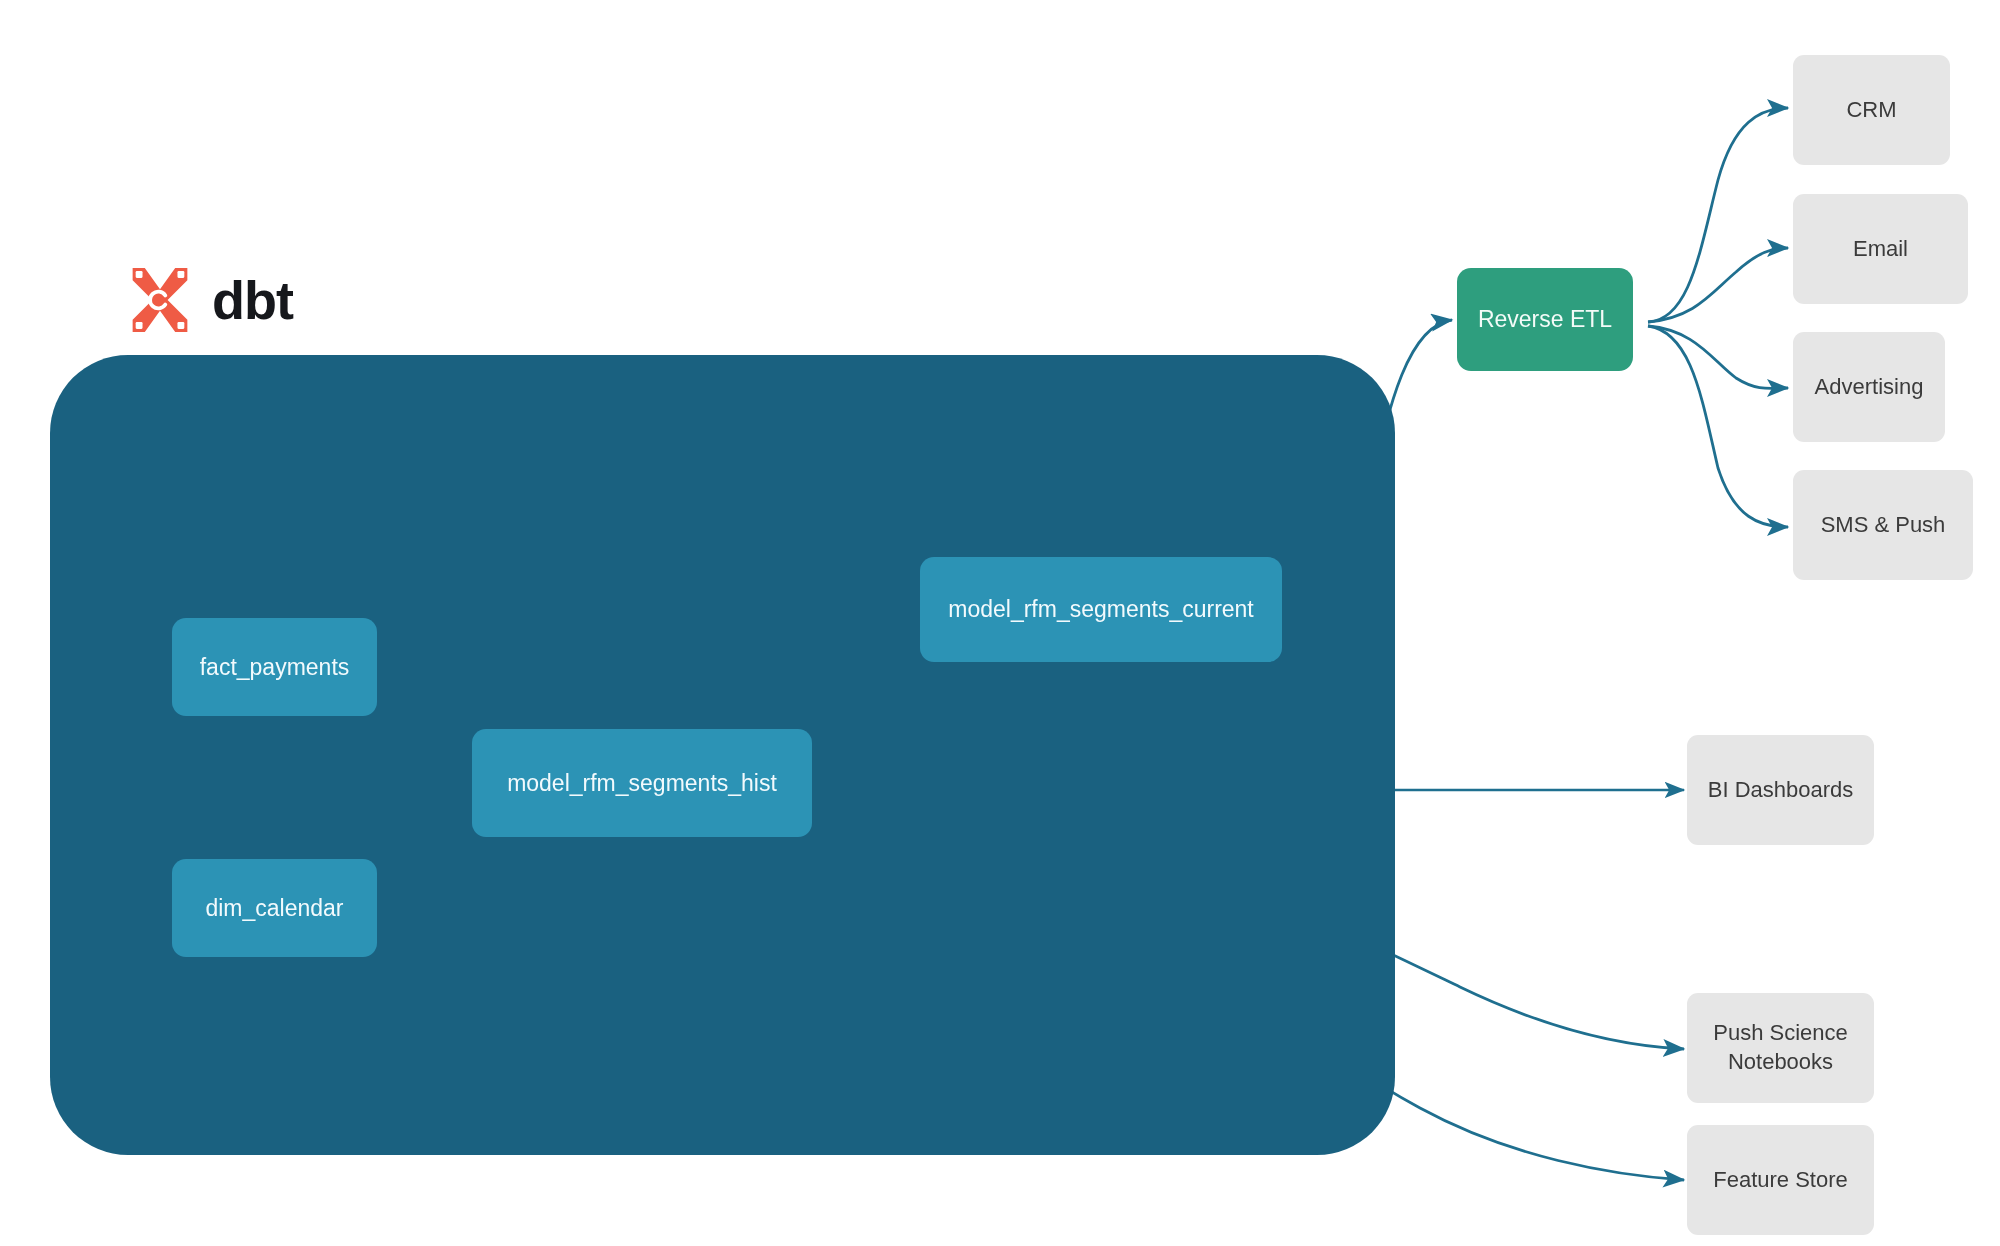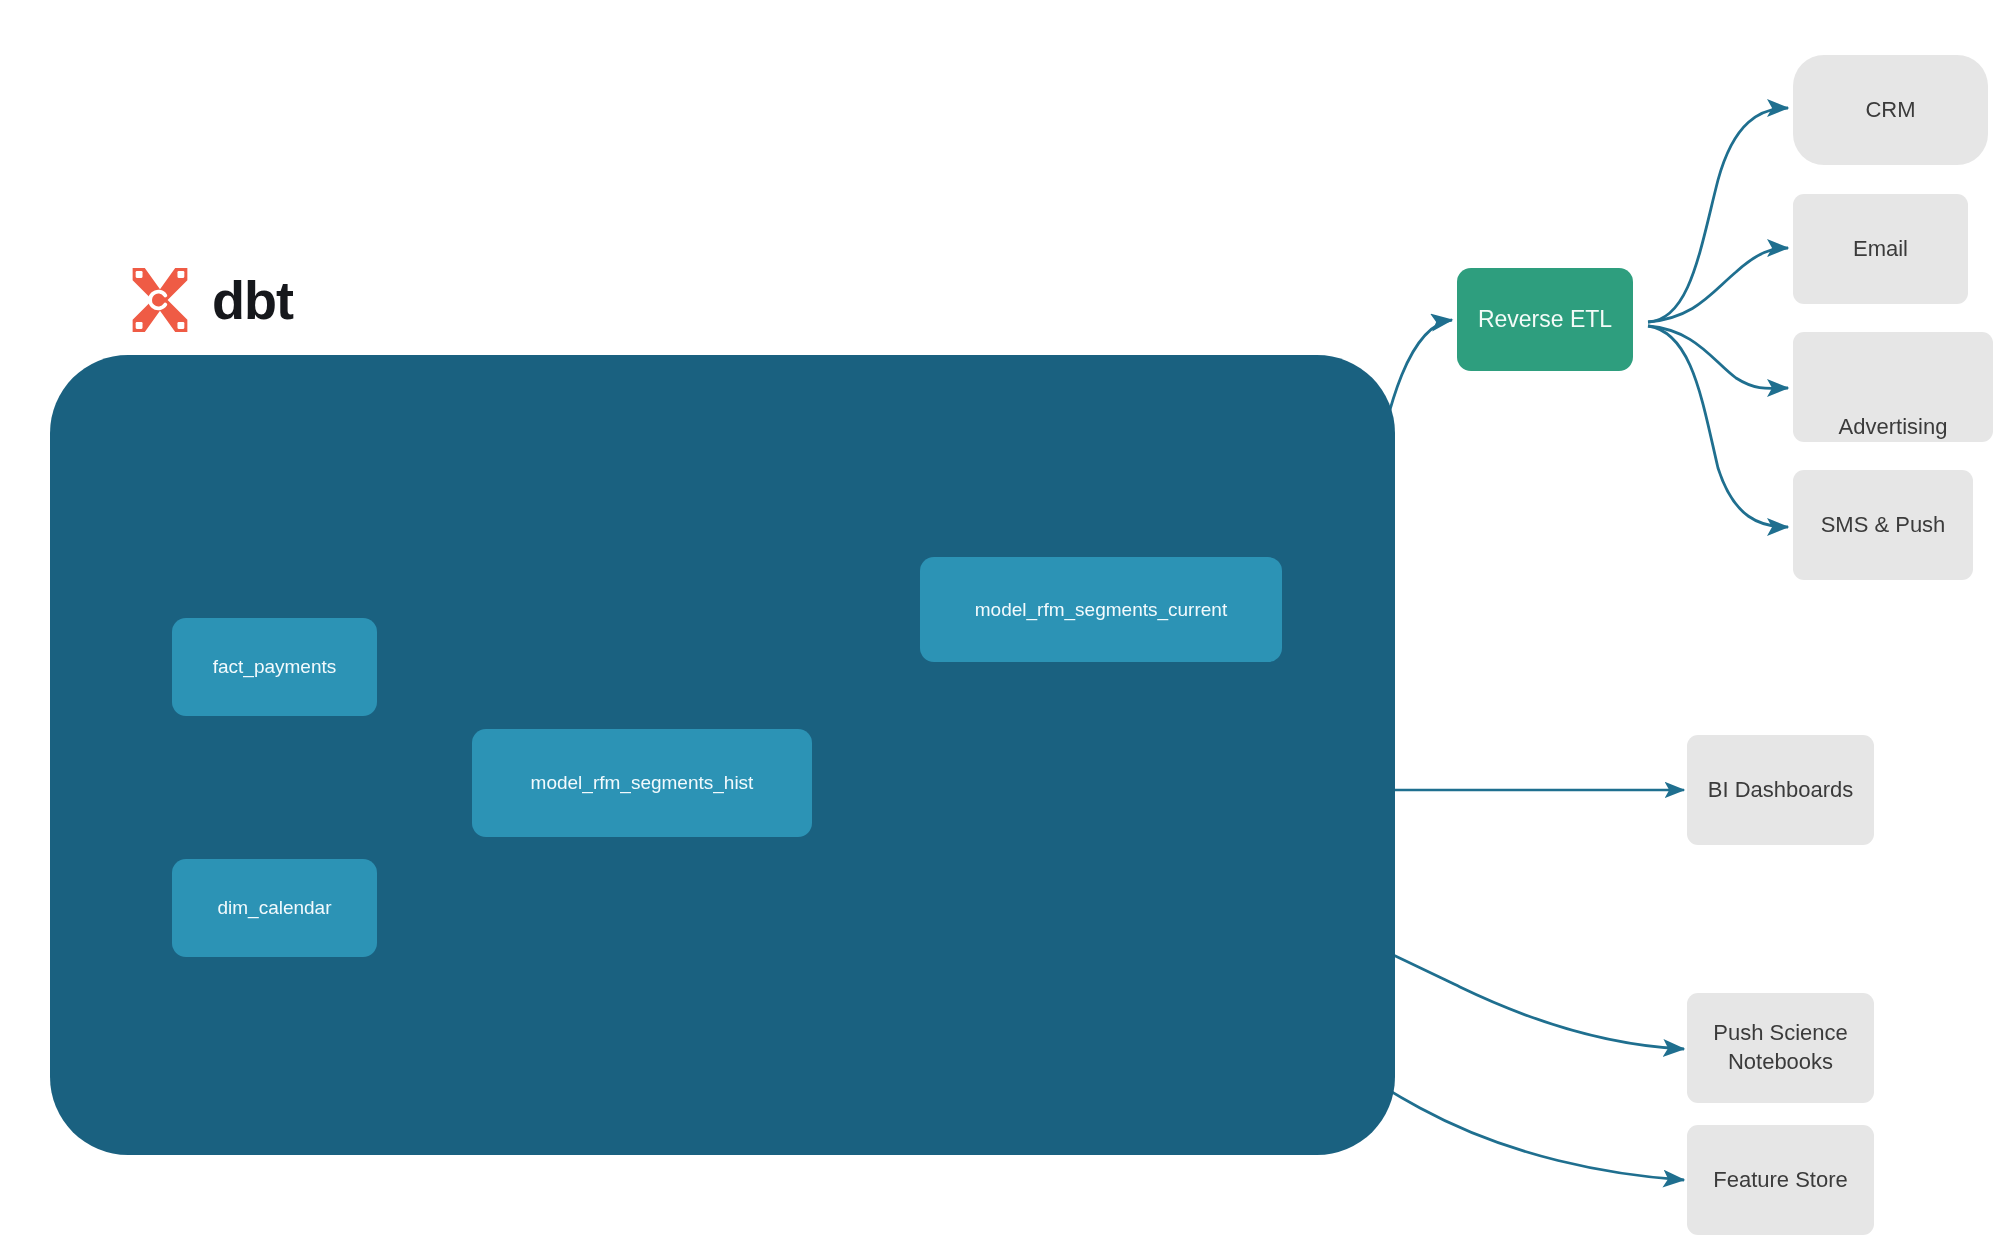--- a/index.html
+++ b/index.html
@@ -58,21 +58,21 @@
 
   
   .model-node {
     position: absolute;
     background: #2c93b5;
     border-radius: 14px;
     display: flex;
     align-items: center;
     justify-content: center;
     color: #f2fafd;
-    font-size: 19px;
+    font-size: 23px;
     font-family: "Liberation Sans", sans-serif;
     text-align: center;
     box-sizing: border-box;
     padding: 0 14px;
   }
   #node-fact-payments   { left: 172px; top: 618px;  width: 205px; height: 98px; }
   #node-dim-calendar    { left: 172px; top: 859px;  width: 205px; height: 98px; }
   #node-hist            { left: 472px; top: 729px;  width: 340px; height: 108px; }
   #node-current         { left: 920px; top: 557px;  width: 362px; height: 105px; }
 
@@ -102,23 +102,23 @@
     align-items: center;
     justify-content: center;
     color: #3b3b3b;
     font-size: 22px;
     font-family: "Liberation Sans", sans-serif;
     text-align: center;
     line-height: 1.3;
     box-sizing: border-box;
     padding: 0 10px;
   }
-  #dest-crm         { left: 1793px; top: 55px;   width: 195px; height: 110px; border-radius: 31px; }
+  #dest-crm         { left: 1793px; top: 55px;   width: 157px; height: 110px; }
   #dest-email       { left: 1793px; top: 194px;  width: 175px; height: 110px; }
-  #dest-advertising { left: 1793px; top: 332px;  width: 200px; height: 110px; align-items: flex-end; }
+  #dest-advertising { left: 1793px; top: 332px;  width: 152px; height: 110px; }
   #dest-sms-push    { left: 1793px; top: 470px;  width: 180px; height: 110px; }
   #dest-bi          { left: 1687px; top: 735px;  width: 187px; height: 110px; }
   #dest-ds-notebooks{ left: 1687px; top: 993px;  width: 187px; height: 110px; }
   #dest-feature-store{left: 1687px; top: 1125px; width: 187px; height: 110px; }
 </style>
 </head>
 <body>
 
 <div id="canvas">
 

